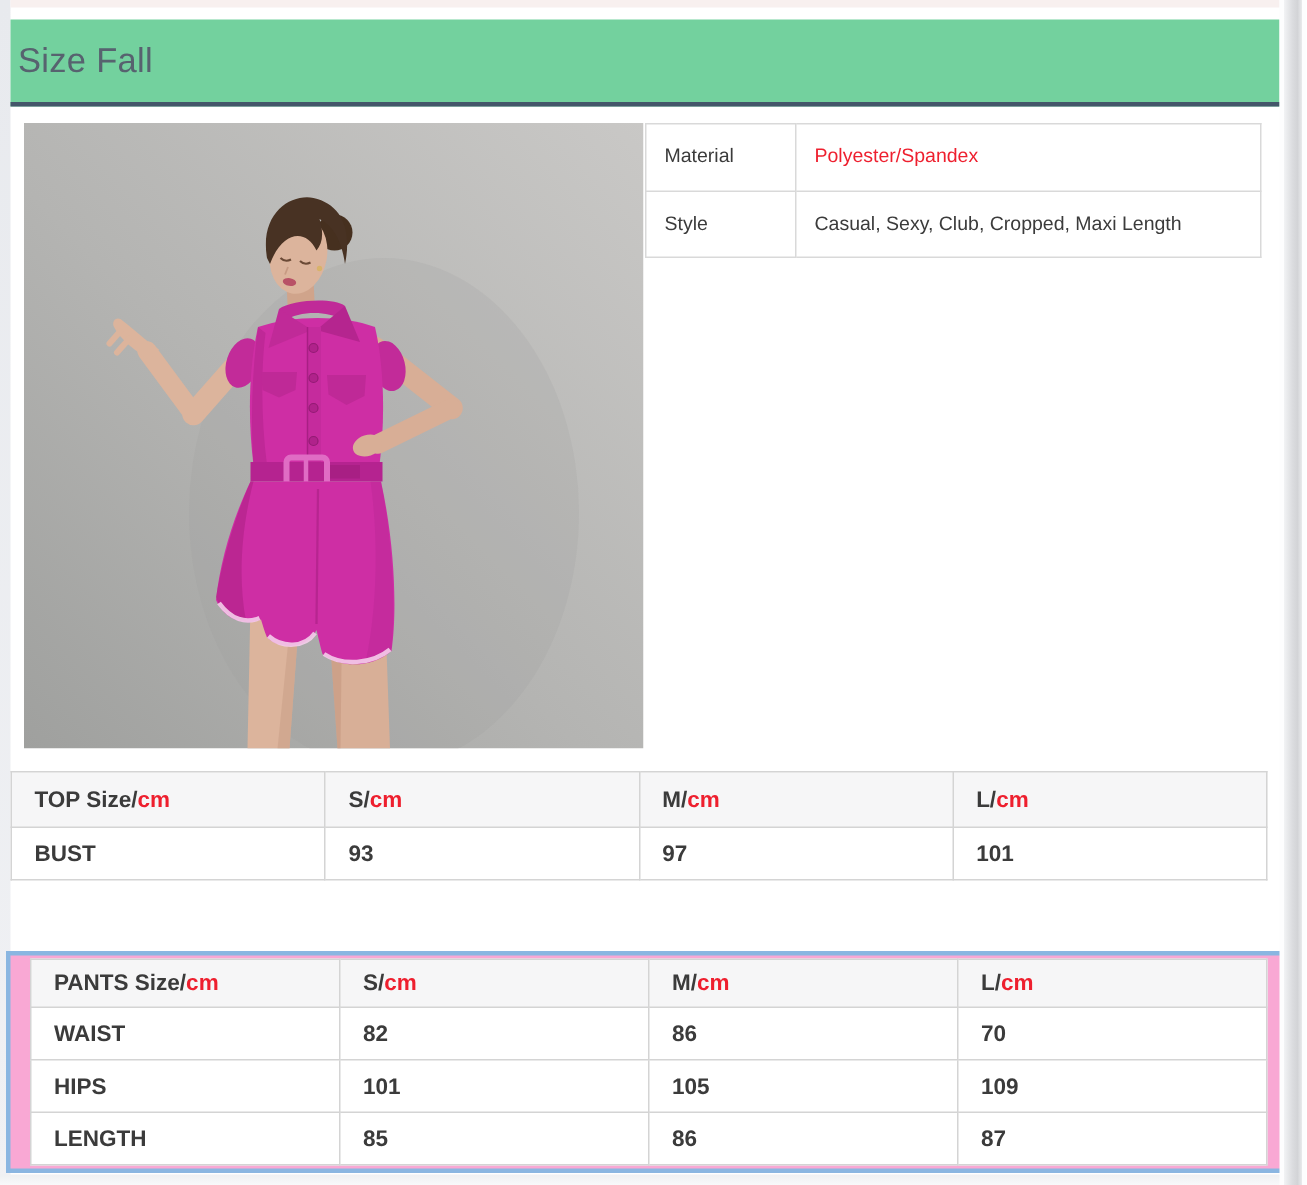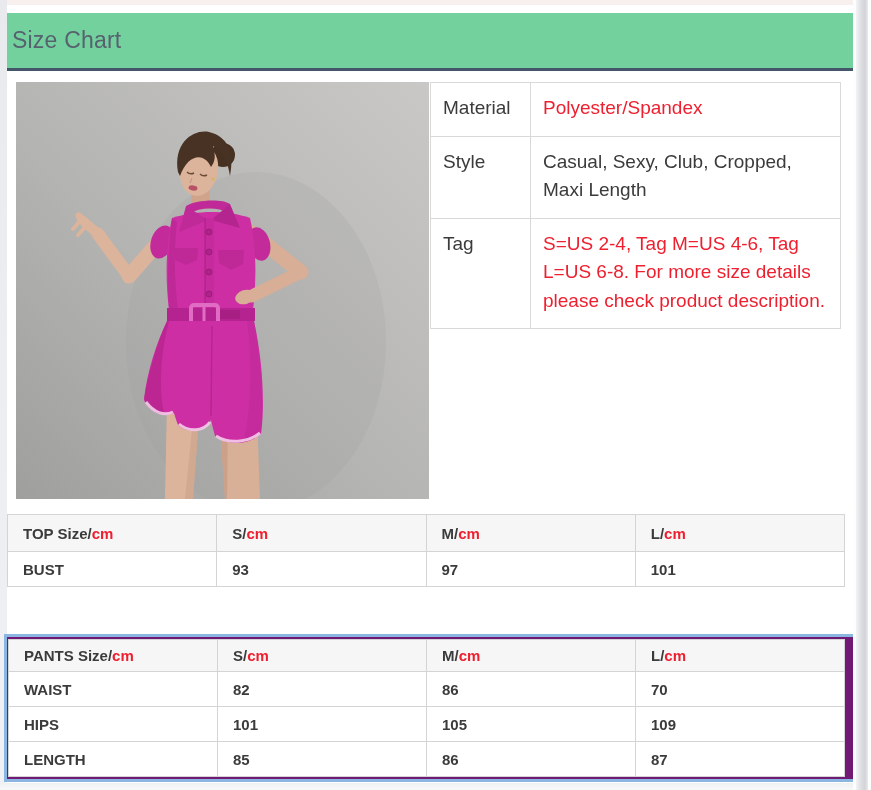--- a/index.html
+++ b/index.html
@@ -23,51 +23,51 @@
                display:flex; align-items:center; }
   .title-bar .title { margin:0; padding-left:5px; font-size:23px; font-weight:400;
                       color:#57626f; letter-spacing:.2px; }
 
   
   .photo { position:absolute; left:16px; top:82px; width:413px; height:417px; }
   .photo svg { display:block; width:100%; height:100%; }
 
   
   .details-table { position:absolute; left:430px; top:82px; width:411px;
-                   border-collapse:collapse; font-size:19px; color:#3b3b3b;
+                   border-collapse:collapse; font-size:13px; color:#3b3b3b;
                    table-layout:fixed; }
   .details-table td { border:1px solid #d9d9d9; padding:11px 12px 13px 12px;
                       line-height:1.5; vertical-align:top; background:#fff; }
   .details-table td.lbl { width:75px; }
   .red { color:#ee1f2e; }
 
   
   .size-table { border-collapse:collapse; width:838px; font-size:15px; color:#3b3b3b;
                 table-layout:fixed; background:#fff; border:1px solid #c2c2c2; }
   .size-table th, .size-table td { border:1px solid #d4d4d4; text-align:left;
                                    font-weight:700; padding:0 4px 0 15px; }
   .size-table th { background:#f6f6f7; height:36px; }
   .size-table td { height:34px; }
   .top-table { position:absolute; left:7px; top:514px; }
 
   .pants-box { position:absolute; left:4px; top:634px; width:853px; height:148px;
-               box-sizing:border-box; border:3px solid #8ab6e1; background:#701a75;
-               padding:2px 9px 2px 1px; }
+               box-sizing:border-box; border:3px solid #8ab6e1; background:#f9a8d4;
+               padding:2px 9px 2px 13px; }
   .pants-box .size-table { width:100%; }
   .pants-box th { height:31px; }
 </style>
 </head>
 <body>
 
 <div class="left-gutter"></div>
 <div class="top-strip"></div>
 <div class="bottom-strip"></div>
 
 <div class="title-bar">
-  <h1 class="title">Size Chart</h1>
+  <h1 class="title">Size Fall</h1>
 </div>
 
 <div class="photo" title="Model in a magenta sleeveless belted romper posing against a gray studio backdrop">
   <svg viewBox="0 0 413 417" preserveAspectRatio="none">
     <defs>
       <linearGradient id="bg" x1="0" y1="1" x2="1" y2="0">
         <stop offset="0" stop-color="#9fa09e"></stop>
         <stop offset="0.45" stop-color="#b4b4b2"></stop>
         <stop offset="1" stop-color="#c9c8c6"></stop>
       </linearGradient>
@@ -150,24 +150,20 @@
 <table class="details-table">
   <tbody>
     <tr>
       <td class="lbl">Material</td>
       <td class="red">Polyester/Spandex</td>
     </tr>
     <tr>
       <td class="lbl">Style</td>
       <td>Casual, Sexy, Club, Cropped, Maxi Length</td>
     </tr>
-    <tr>
-      <td class="lbl">Tag</td>
-      <td class="red">S=US 2-4, Tag M=US 4-6, Tag L=US 6-8. For more size details please check product description.</td>
-    </tr>
   </tbody>
 </table>
 
 <table class="size-table top-table">
   <thead>
     <tr>
       <th><span>TOP Size/</span><span class="red">cm</span></th>
       <th><span>S/</span><span class="red">cm</span></th>
       <th><span>M/</span><span class="red">cm</span></th>
       <th><span>L/</span><span class="red">cm</span></th>

